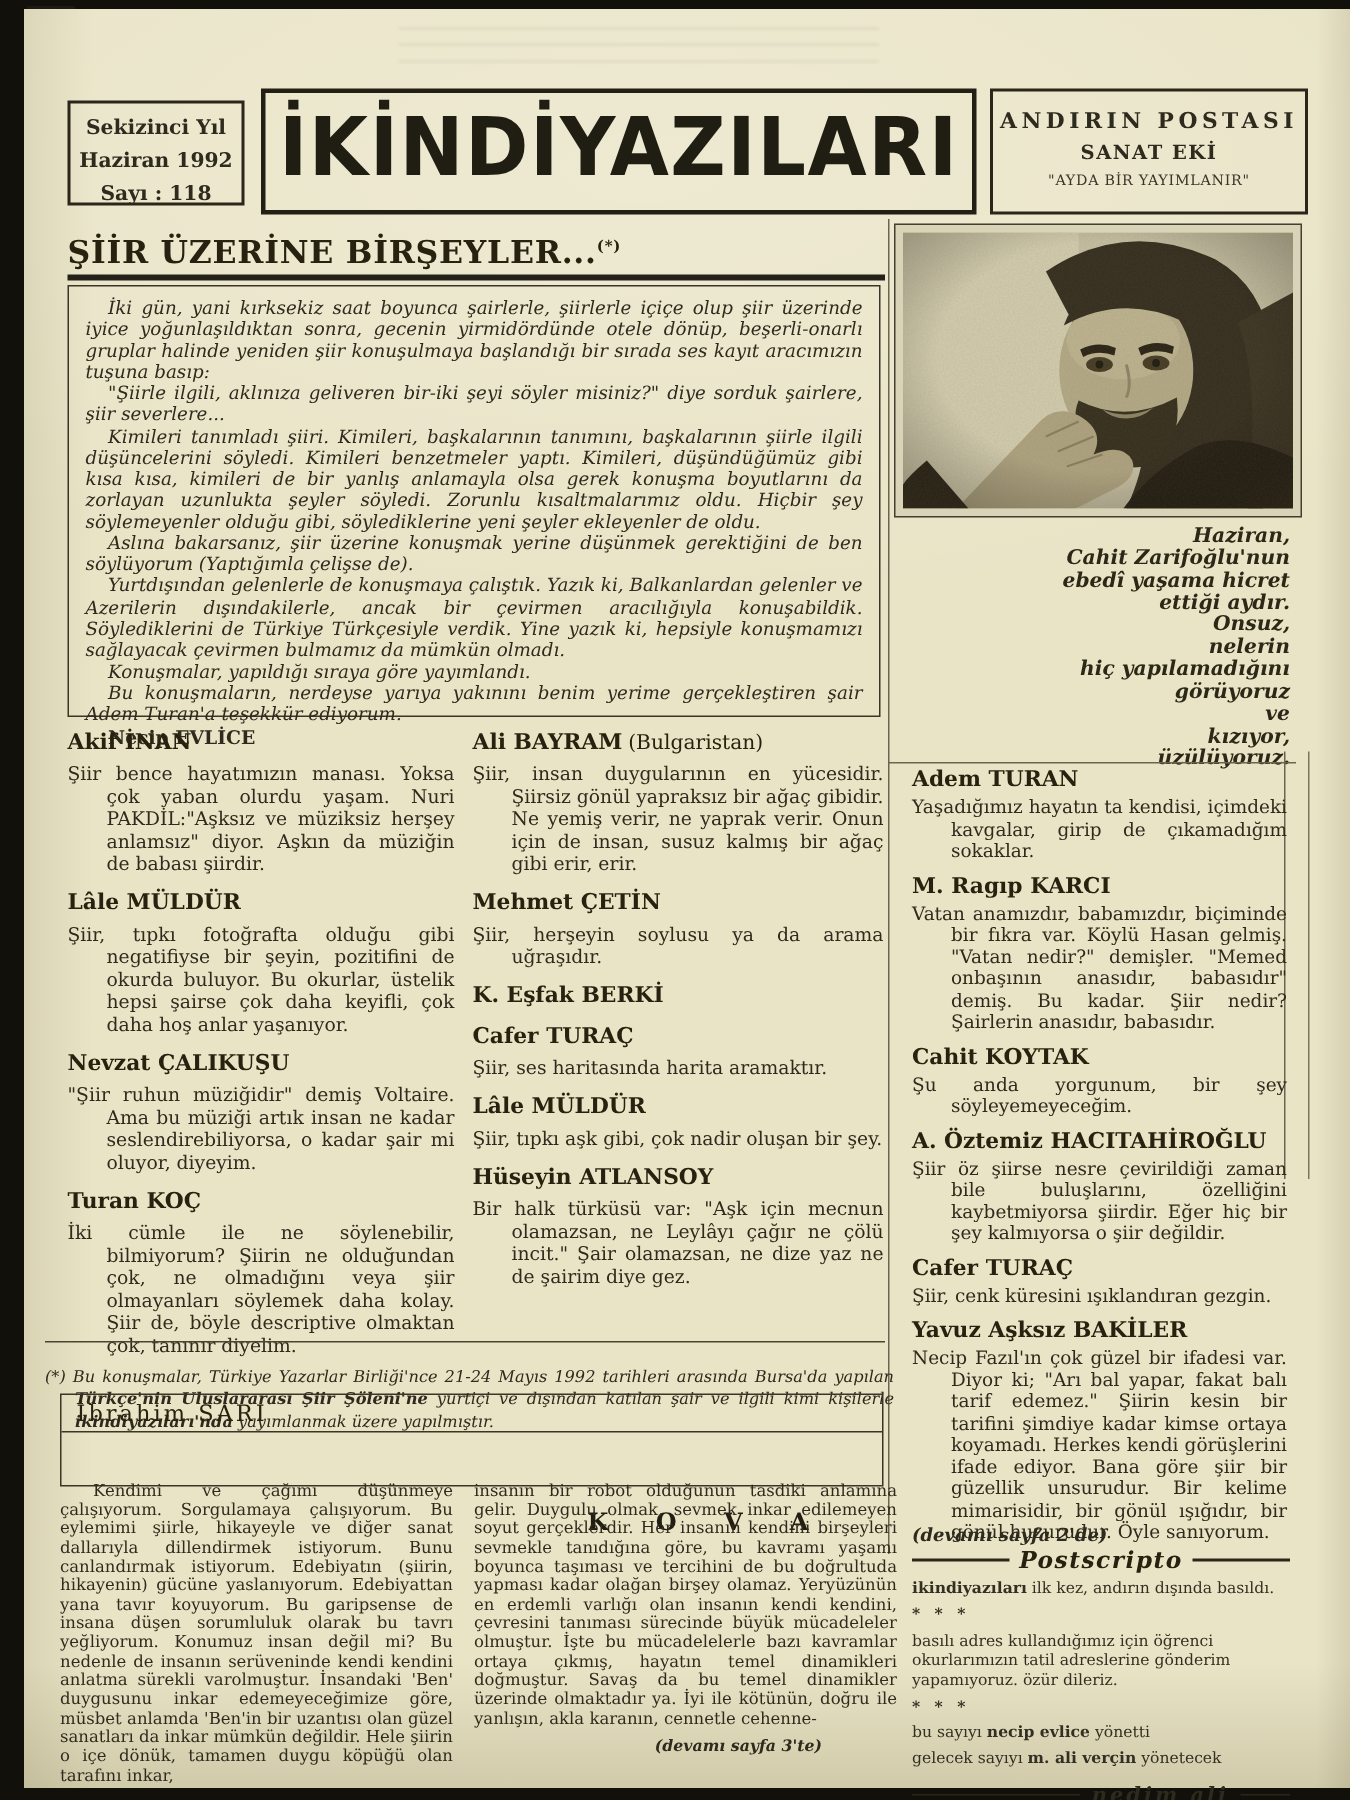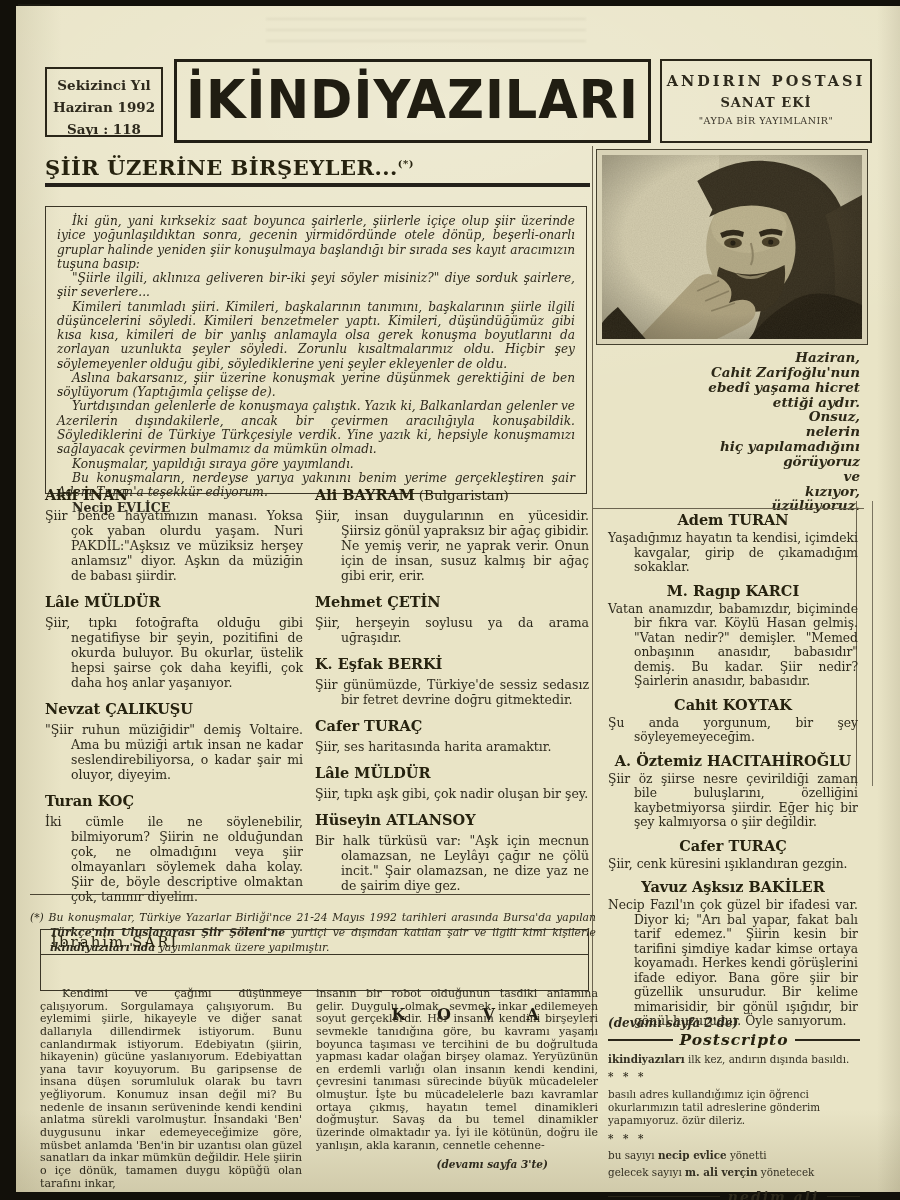--- a/index.html
+++ b/index.html
@@ -24,41 +24,41 @@
     font-size:51px;line-height:76px;letter-spacing:1px;color:#201d12;transform:scaleY(1.06);transform-origin:center;}
   .rightbox{left:644px;top:53px;width:212px;height:84px;border:2px solid #2a2619;box-sizing:border-box;text-align:center;}
   .rb1{font-weight:bold;font-size:14.5px;letter-spacing:3px;margin-top:11px;}
   .rb2{font-weight:bold;font-size:13px;letter-spacing:1px;margin-top:6px;}
   .rb3{font-size:9.5px;letter-spacing:.5px;margin-top:5px;color:#3a352a;}
 
   
   .lead-title{left:29px;top:149px;font-weight:bold;font-size:21px;letter-spacing:.5px;color:#26220f;}
   .lead-title sup{font-size:10px;}
   .lead-rule{left:29px;top:177px;width:545px;height:4px;background:#24211a;}
-  .lead-box{left:29px;top:200px;width:542px;height:288px;border:1.5px solid #3a3526;box-sizing:border-box;
+  .lead-box{left:29px;top:184px;width:542px;height:288px;border:1.5px solid #3a3526;box-sizing:border-box;
     padding:7px 11px 0 11px;font-style:italic;font-size:12.2px;line-height:1.17;text-align:justify;}
   .lead-box p{margin:0;text-indent:15px;}
   .lead-sign{font-style:normal;font-weight:bold;font-size:12.5px;text-indent:15px;margin-top:2px;}
 
   
   .photo-frame{left:580px;top:143px;width:272px;height:196px;border:1px solid #44402f;background:#d9d3b7;
     padding:5px;box-sizing:border-box;}
   .photo-frame svg{width:100%;height:100%;display:block;}
   .photo-caption{left:582px;top:344px;width:262px;text-align:right;font-weight:bold;font-style:italic;
     font-size:13.5px;line-height:1.1;color:#2c2817;}
   .photo-caption span{display:block;}
 
   
   .col{top:478px;}
   .col1{left:29px;width:258px;}
   .col2{left:299px;width:274px;}
   .col3{left:592px;top:503px;width:250px;}
   h3.h{font-size:14.5px;font-weight:bold;margin:10px 0 5px;color:#26220f;}
   .sec:first-child h3.h{margin-top:2px;}
-  .col3 h3.h{margin:7px 0 3px;text-align:center;}
+  .col3 h3.h{margin:7px 0 3px;}
   .note{font-weight:normal;font-size:13.5px;margin-left:4px;}
   .q{font-size:12.5px;line-height:1.2;text-align:justify;margin:0;padding-left:26px;text-indent:-26px;}
   .col3 .q{font-size:12.3px;line-height:1.18;}
   .cont{font-style:italic;font-weight:bold;font-size:12px;text-align:left;margin-top:-13px;}
 
   
   .vline-main{left:576px;top:140px;width:1px;height:890px;background:#6b6450;}
   .hline-col3{left:576px;top:502px;width:272px;height:1px;background:#6b6450;}
   .vr1{left:840px;top:495px;width:1px;height:285px;background:#6b6450;}
   .vr2{left:856px;top:495px;width:1px;height:285px;background:#7a7460;}
@@ -214,21 +214,20 @@
       <div class="sec">
         <h3 class="h"><span>Ali BAYRAM</span><span class="note">(Bulgaristan)</span></h3>
         <p class="q">Şiir, insan duygularının en yücesidir. Şiirsiz gönül yapraksız bir ağaç gibidir. Ne yemiş verir, ne yaprak verir. Onun için de insan, susuz kalmış bir ağaç gibi erir, erir.</p>
       </div>
       <div class="sec">
         <h3 class="h">Mehmet ÇETİN</h3>
         <p class="q">Şiir, herşeyin soylusu ya da arama uğraşıdır.</p>
       </div>
       <div class="sec">
         <h3 class="h">K. Eşfak BERKİ</h3>
-        <p class="q">Şiir günümüzde, Türkiye'de sessiz sedasız bir fetret devrine doğru gitmektedir.</p>
       </div>
       <div class="sec">
         <h3 class="h">Cafer TURAÇ</h3>
         <p class="q">Şiir, ses haritasında harita aramaktır.</p>
       </div>
       <div class="sec">
         <h3 class="h">Lâle MÜLDÜR</h3>
         <p class="q">Şiir, tıpkı aşk gibi, çok nadir oluşan bir şey.</p>
       </div>
       <div class="sec">

